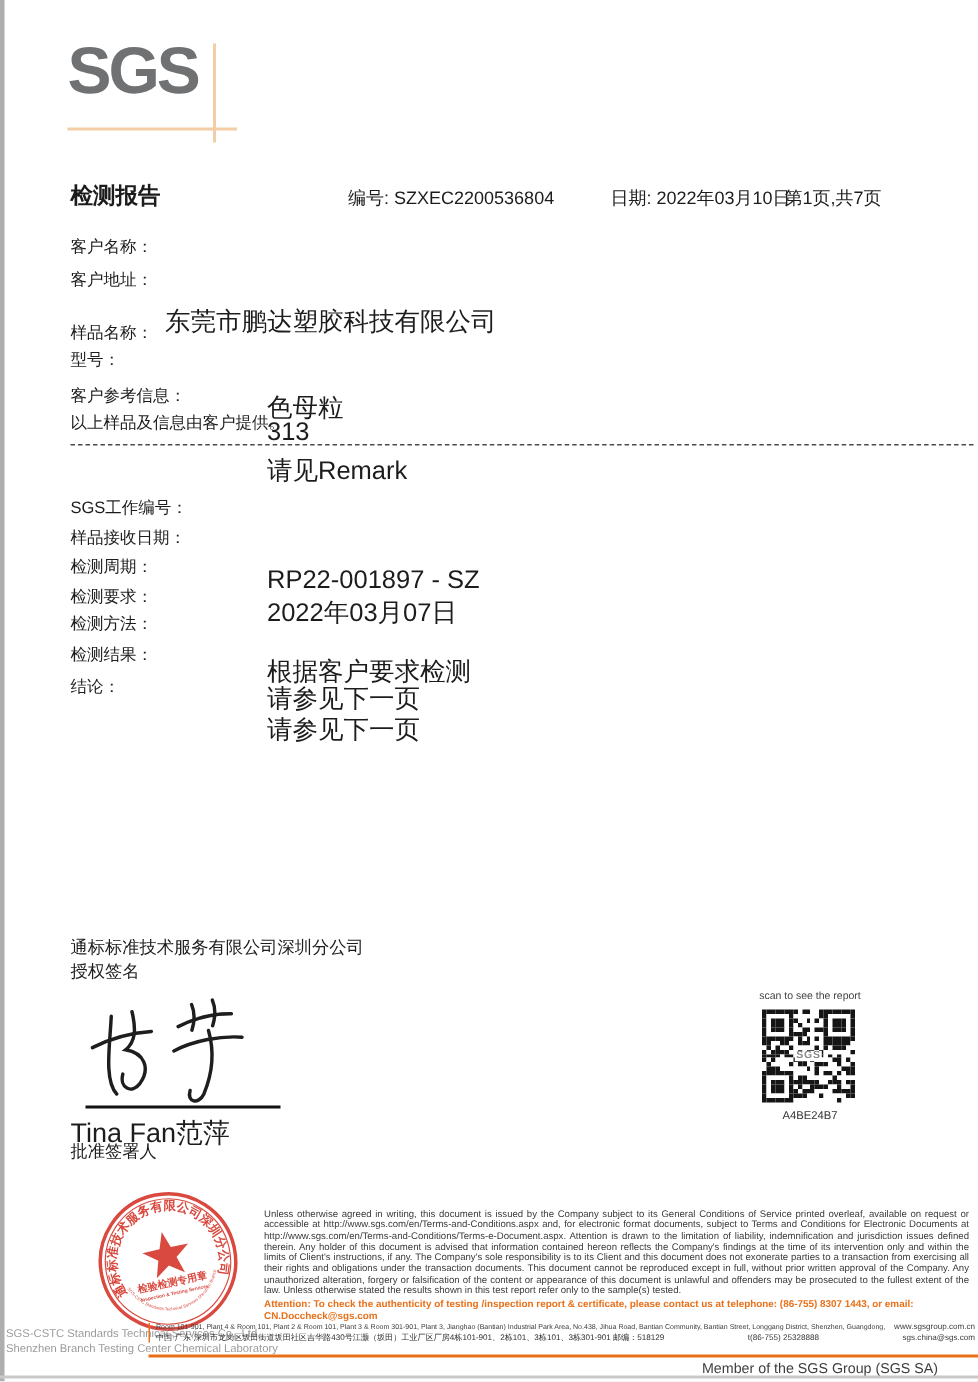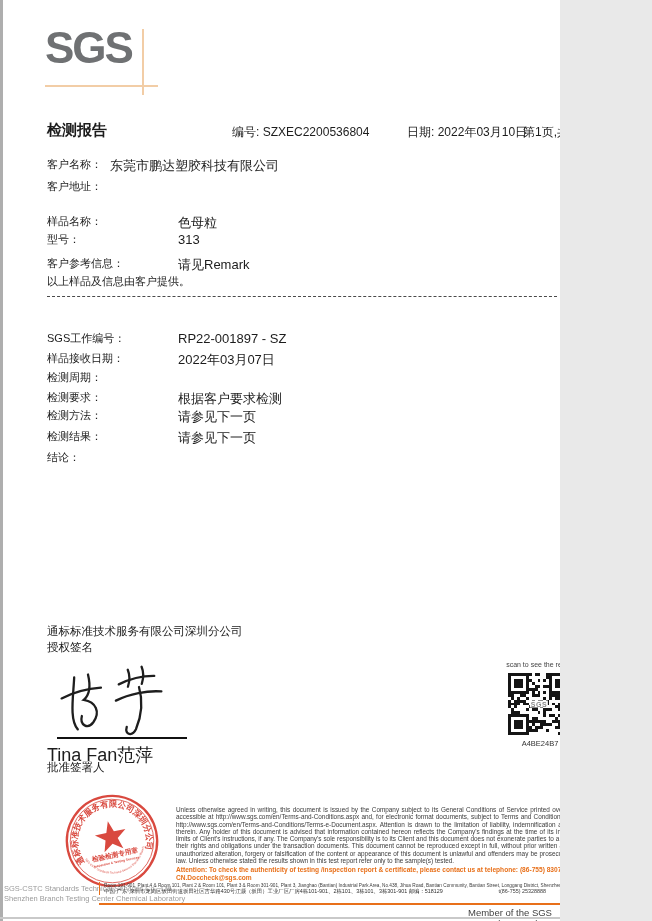--- a/index.html
+++ b/index.html
@@ -1,32 +1,32 @@
 <!DOCTYPE html>
 <html><head>
 <meta charset="utf-8">
 <style>
   html,body{margin:0;padding:0;background:#e9e9e9;}
-  .page{position:relative;width:560px;height:921px;background:#fff;overflow:hidden;
+  .page{position:relative;width:652px;height:921px;background:#fff;overflow:hidden;
         font-family:"Liberation Sans","DejaVu Sans",sans-serif;color:#1c1c1c;}
   .abs{position:absolute;}
   
   .edge-left{left:0;top:0;bottom:0;width:3px;background:#aeaeae;}
   .edge-bottom{left:0;right:0;top:917px;height:2px;background:#c9c9c9;}
   
   .logo-text{left:45px;top:26px;font-size:44px;font-weight:bold;letter-spacing:-2px;color:#6f7173;line-height:1;}
   .logo-hline{left:45px;top:85px;width:113px;height:2px;background:#f2cda6;}
   .logo-vline{left:142px;top:29px;width:2px;height:66px;background:#f2cda6;}
   
   .doc-title{left:47px;top:121px;font-size:15px;font-weight:bold;}
   .hdr{font-size:12px;top:124px;white-space:nowrap;}
   .hdr-no{left:232px;} .hdr-date{left:407px;} .hdr-pages{left:523px;}
   
   .lbl{left:47px;font-size:11px;white-space:nowrap;}
-  .val{font-size:13px;white-space:nowrap;}
+  .val{font-size:17px;white-space:nowrap;margin-top:46px;}
   .v1{left:110px;} .v2{left:178px;}
   .dashline{left:47px;right:3px;top:296px;border-top:1px dashed #4a4a4a;}
   .conclusion{left:178px;top:448px;width:452px;font-size:11px;line-height:17.5px;white-space:normal;}
   
   .sig-company{left:47px;top:624px;font-size:11.5px;}
   .sig-auth{left:47px;top:640px;font-size:11.5px;text-align:center;}
   .sig-svg{left:50px;top:664px;}
   .sig-line{left:57px;top:737px;width:130px;height:1.5px;background:#111;}
   .sig-name{left:47px;top:743px;font-size:18px;}
   .sig-title{left:47px;top:760px;font-size:11.5px;}

